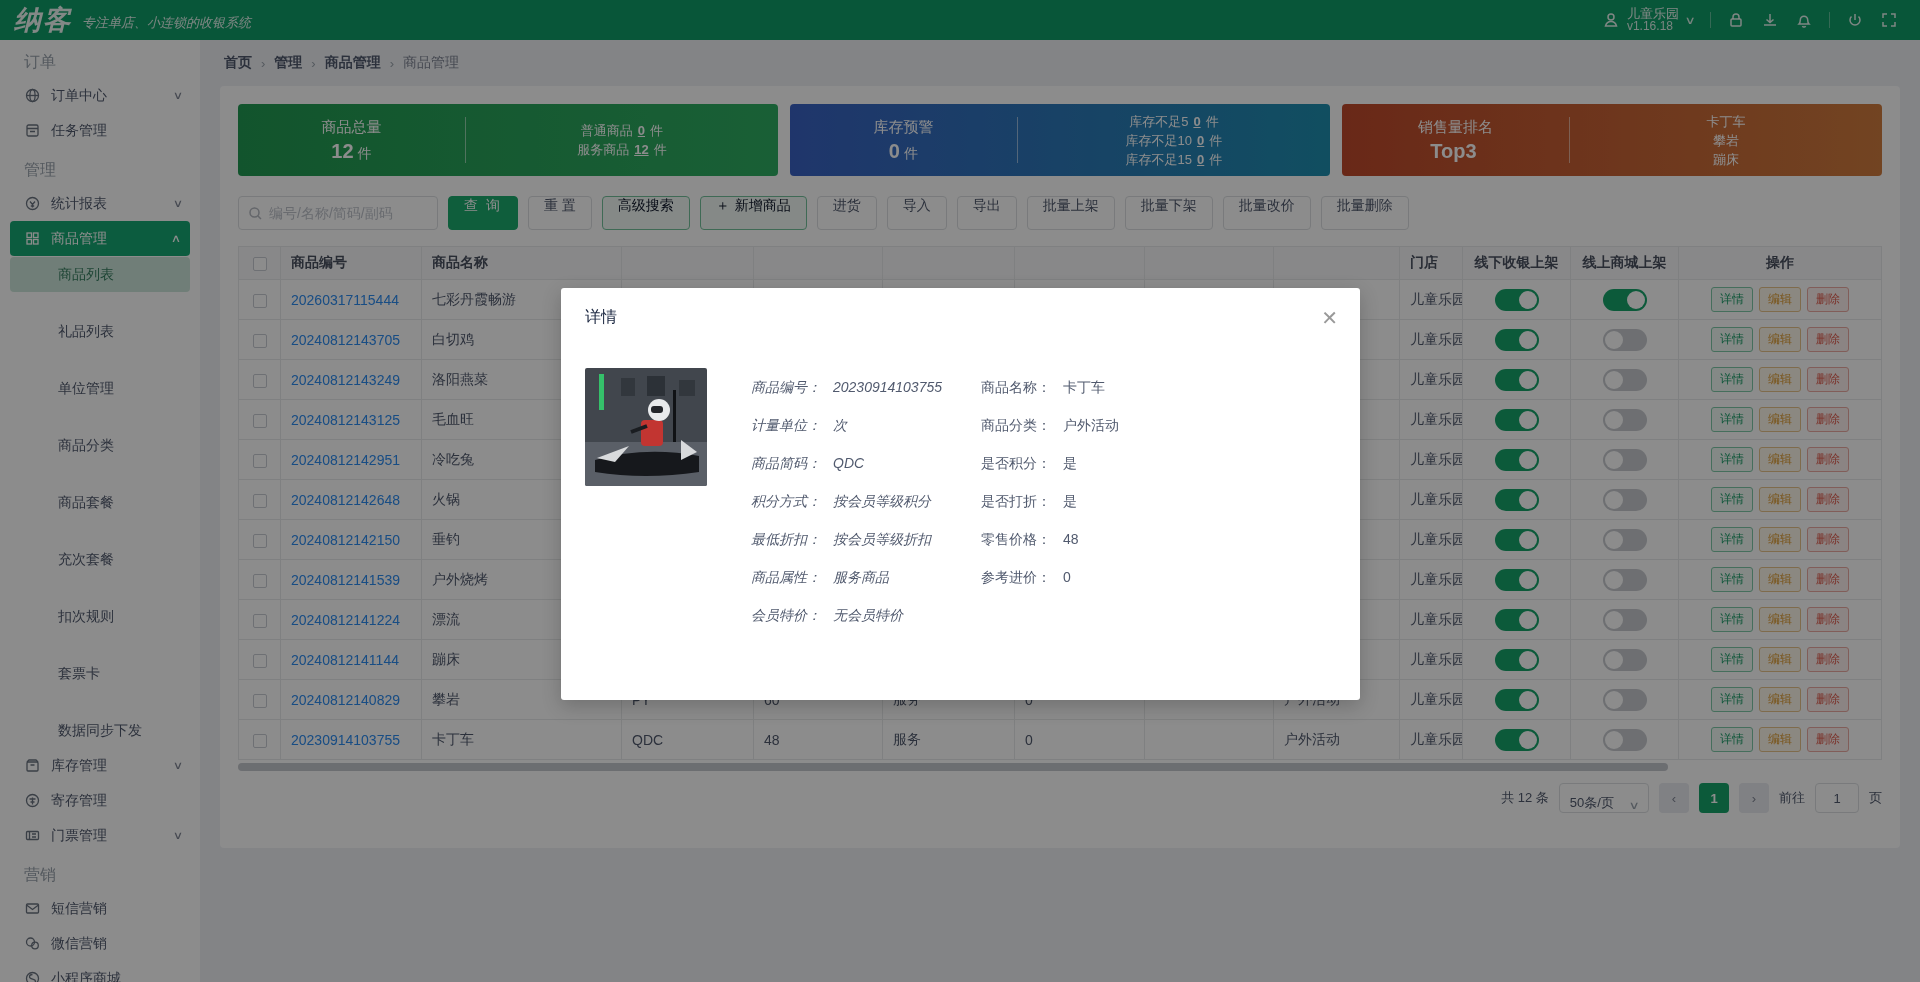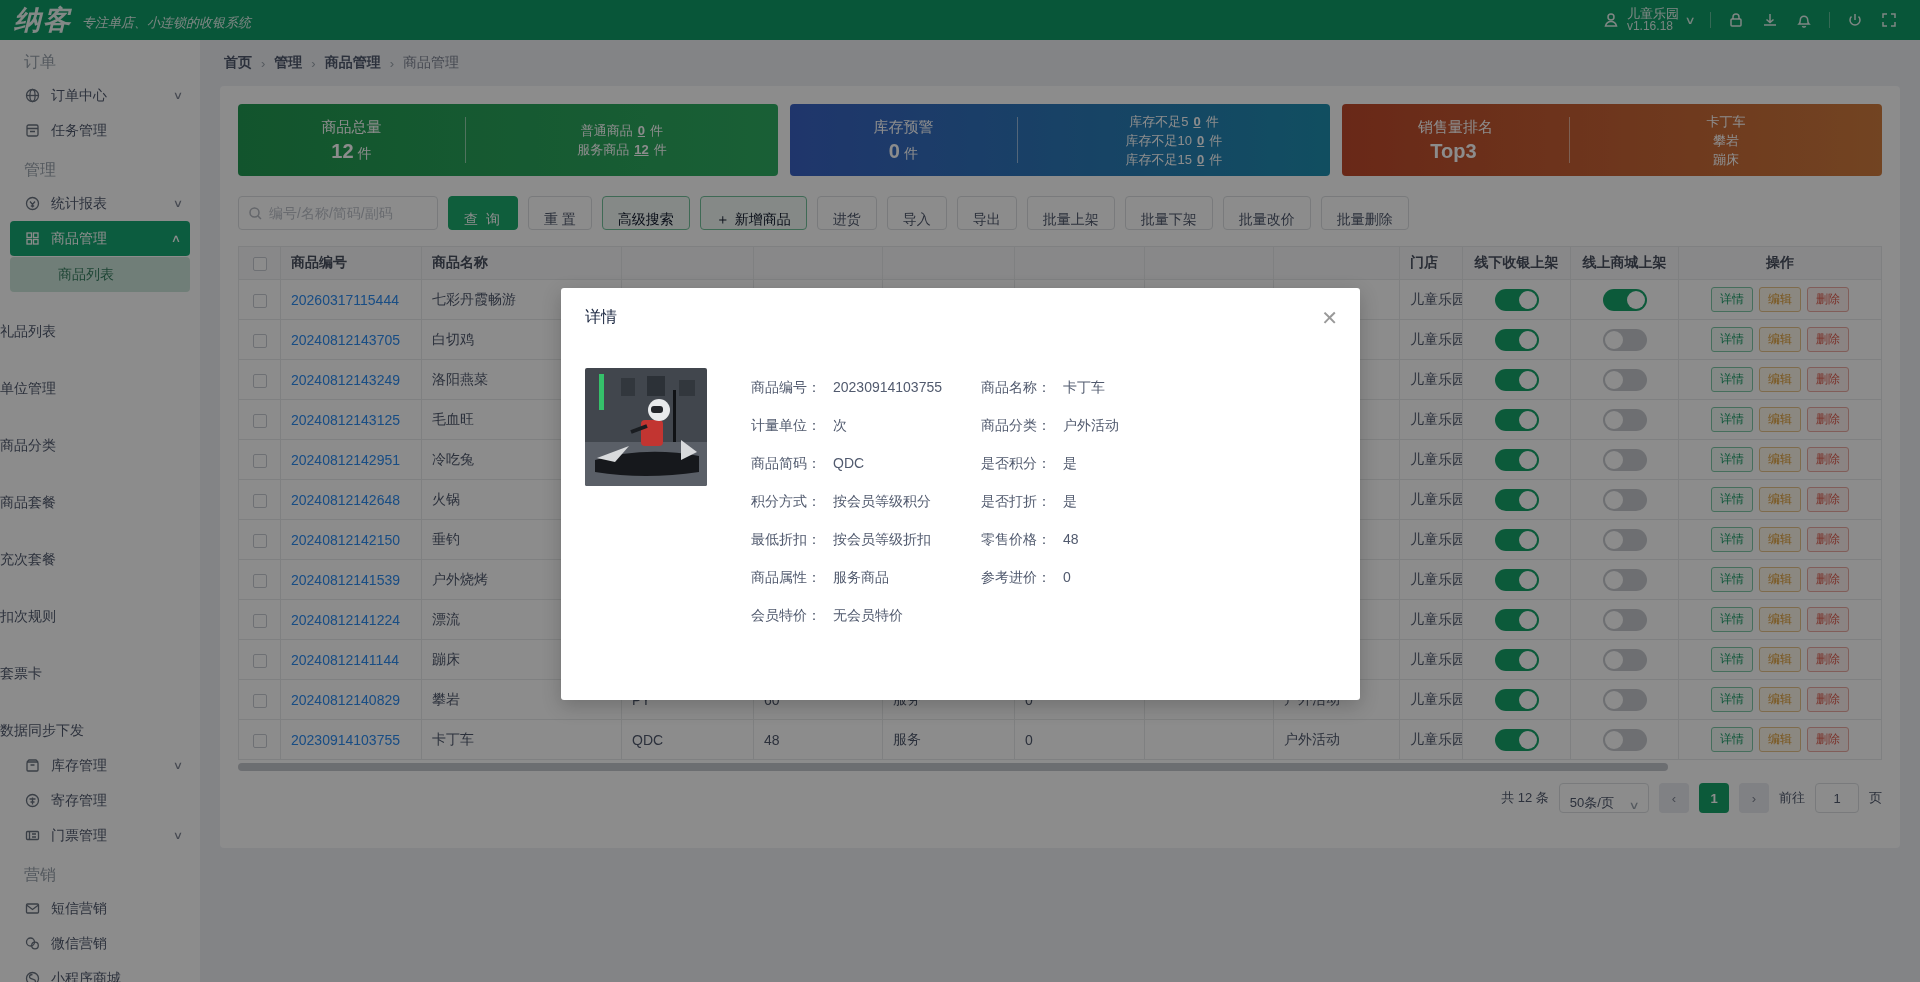--- a/index.html
+++ b/index.html
@@ -25,21 +25,21 @@
   
   .sidebar { position:absolute; top:40px; left:0; bottom:0; width:200px; background:#ffffff; overflow:hidden; }
   .section-label { padding:12px 0 5px 24px; font-size:16px; color:#9aa3ad; }
   .nav-item { height:35px; display:flex; align-items:center; padding:0 18px 0 24px; color:#515a6e; cursor:pointer; }
   .nav-item .nicon { width:17px; height:17px; margin-right:10px; display:flex; align-items:center; }
   .nav-item .nicon svg { stroke:#6b7480; }
   .nav-item .chev { margin-left:auto; font-size:11px; color:#808695; transform:scaleX(1.3); }
   .nav-item.active { background:#16a873; color:#fff; margin:0 10px; padding:0 10px 0 14px; border-radius:4px; }
   .nav-item.active .nicon svg { stroke:#fff; }
   .nav-item.active .chev { color:#fff; }
-  .sub-item { height:35px; line-height:35px; color:#515a6e; cursor:pointer;margin-top:22px; }
+  .sub-item { height:35px; line-height:35px; padding-left:58px; color:#515a6e; cursor:pointer;margin-top:22px; }
   .sub-item.active { background:#cde6da; color:#377e61; margin:1px 10px; padding-left:48px; border-radius:4px; }
 
   
   .content { position:absolute; top:40px; left:200px; right:0; bottom:0; background:#eef0f4; }
   .breadcrumb { height:46px; display:flex; align-items:center; padding:0 24px; gap:9px; }
   .bc-item { font-weight:bold; color:#515a6e; cursor:pointer; }
   .bc-item.last { font-weight:normal; color:#808695; cursor:default; }
   .bc-sep { color:#9aa3ad; font-size:13px; }
 
   .panel { margin:0 20px; height:762px; background:#fff; border-radius:4px; padding:18px; position:relative; }
@@ -55,21 +55,21 @@
   .card-right { flex:1; display:flex; flex-direction:column; align-items:center; justify-content:center; font-size:13px; line-height:19px; }
   .card-detail b { text-decoration:underline; margin:0 5px; font-weight:bold; }
 
   
   .toolbar { margin-top:20px; display:flex; align-items:center; }
   .search-box { width:200px; height:34px; border:1px solid #dcdee2; border-radius:4px; background:#fff;
                 display:flex; align-items:center; padding:0 9px; gap:6px; }
   .search-box svg { stroke:#b6bac2; flex:none; }
   .search-box input { border:none; outline:none; width:100%; font-size:14px; color:#515a6e; background:transparent; }
   .search-box input::placeholder { color:#bfc3cb; }
-  .btn { height:34px; padding:0 15px; border-radius:4px; font-size:14px; margin-left:10px; display:flex; align-items:flex-end; gap:5px;
+  .btn { height:34px; padding:0 15px; border-radius:4px; font-size:14px; margin-left:10px; display:flex; align-items:flex-start; gap:5px;
          border:1px solid #dcdee2; background:#fff; color:#515a6e; cursor:pointer; white-space:nowrap; }
   .btn.primary { background:#1cab6e; border-color:#1cab6e; color:#fff; letter-spacing:2px; }
   .btn.ghost { background:#f2faf6; border-color:#74c29c; color:#0f172a; }
 
   
   .table-wrap { margin-top:16px; }
   table { width:100%; border-collapse:collapse; table-layout:fixed; }
   th { background:#f8f8f9; height:33px; font-weight:bold; color:#495060; font-size:14px; border:1px solid #e8eaec; padding:0 10px; text-align:left; white-space:nowrap; overflow:hidden; }
   td { height:40px; border:1px solid #e8eaec; padding:0 10px; font-size:14px; color:#515a6e; white-space:nowrap; overflow:hidden; background:#fff; }
   th.center, td.center { text-align:center; padding:0 4px; }
@@ -98,21 +98,21 @@
   
   .overlay { position:absolute; inset:0; background:rgba(0,0,0,.45); z-index:50; }
   .modal { position:absolute; left:561px; top:288px; width:799px; height:412px; background:#fff; border-radius:3px;
            box-shadow:0 6px 20px rgba(0,0,0,.2); z-index:60; }
   .modal-header { display:flex; justify-content:space-between; align-items:center; padding:19px 22px 0 24px; }
   .modal-title { font-size:16px; color:#17233d; }
   .modal-close { font-size:20px; color:#999; cursor:pointer; line-height:16px; }
   .modal-body { position:absolute; top:80px; left:24px; right:24px; display:flex; }
   .modal-img { width:122px; height:118px; border-radius:2px; overflow:hidden; flex:none; }
   .fields { display:flex; margin-left:44px; }
-  .fcol-left { width:230px; }
+  .fcol-left { width:230px;font-style:italic; }
   .field-row { height:38px; line-height:38px; display:flex; font-size:14px; color:#515a6e; }
   .field-value { margin-left:12px; }
 </style>
 </head>
 <body>
 
 <header class="topbar">
   <div class="brand">
     <span class="brand-logo">纳客</span>
     <span class="brand-tagline">专注单店、小连锁的收银系统</span>

